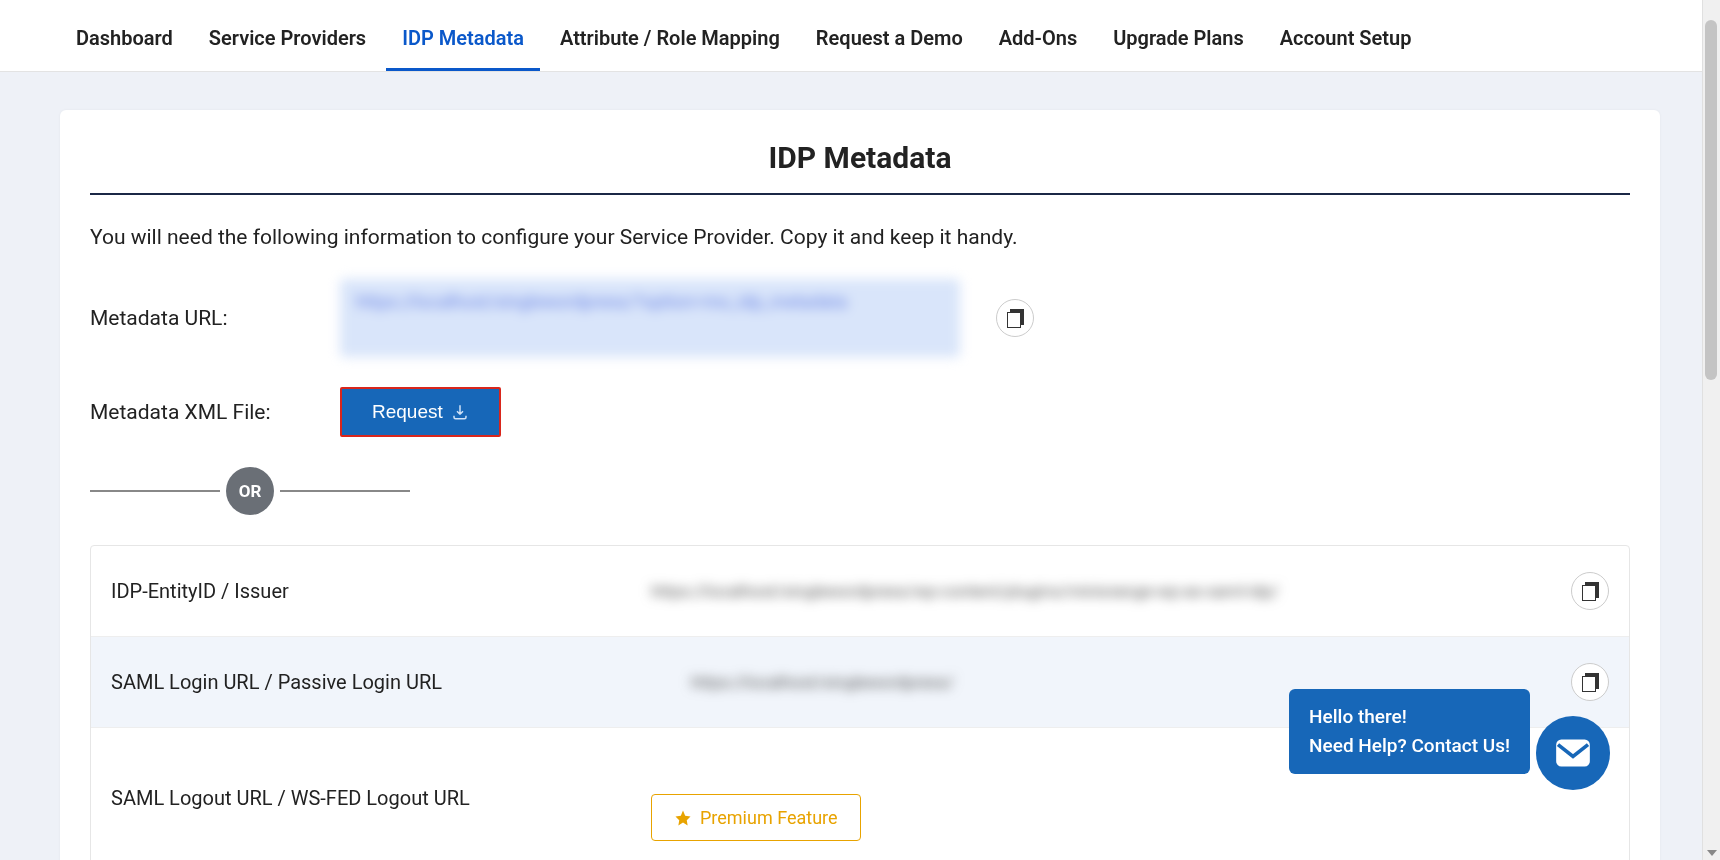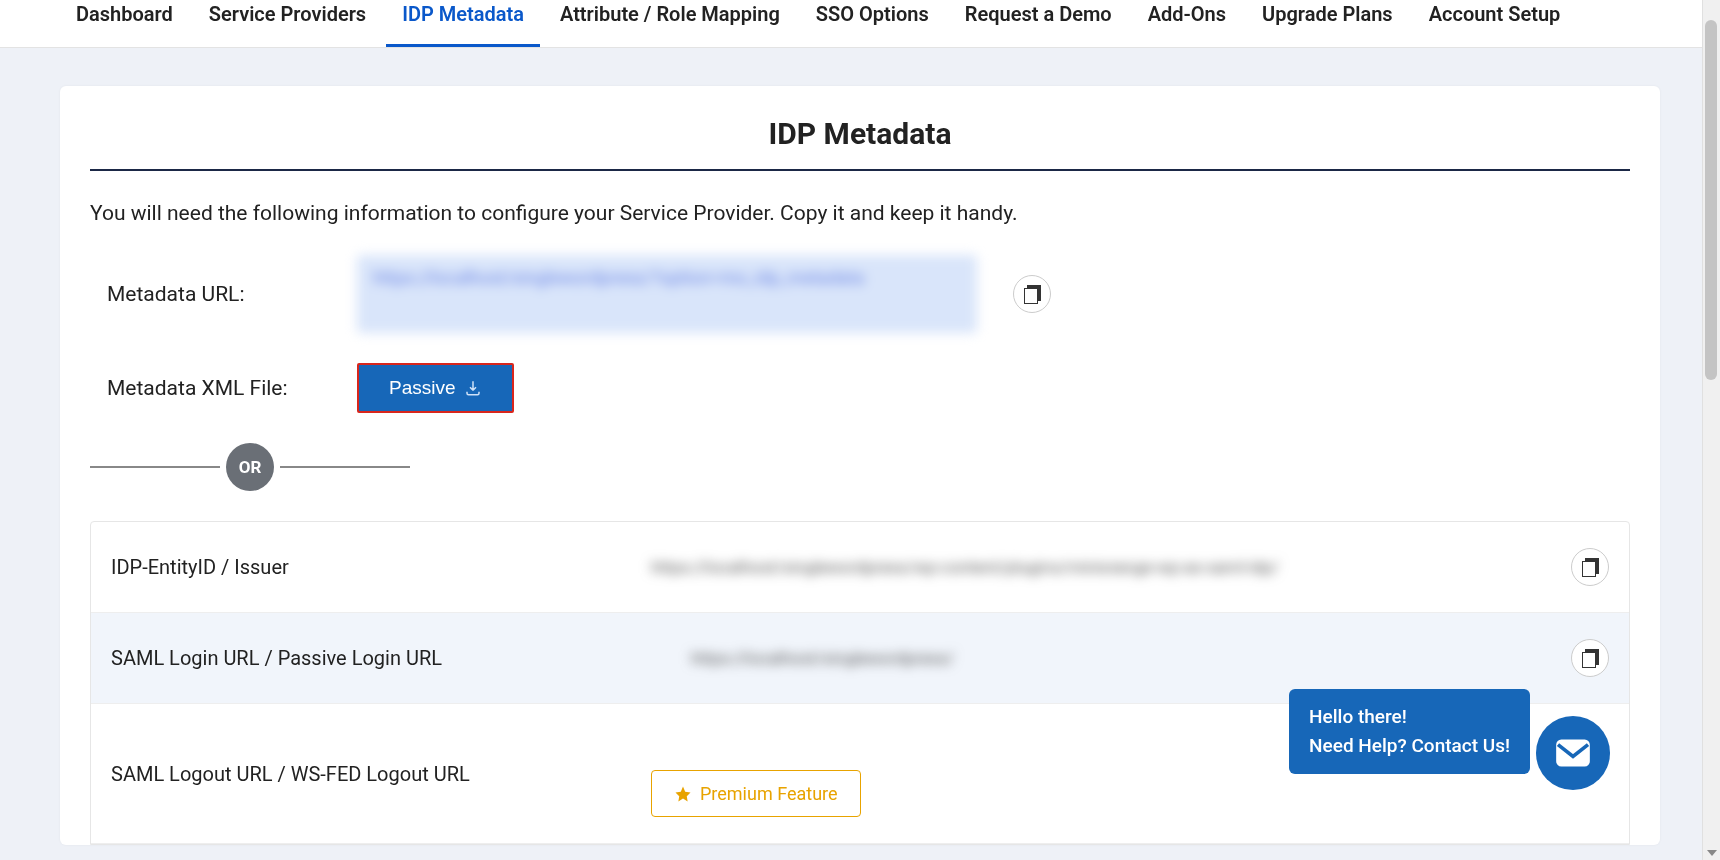--- a/index.html
+++ b/index.html
@@ -9,21 +9,21 @@
     width: 1720px;
     height: 860px;
     overflow: hidden;
     position: relative;
   }
   .tabs-bar {
     background: #fff;
     border-bottom: 1px solid #e3e3e3;
     display: flex;
     padding: 0 60px;
-    height: 48px;
+    height: 72px;
     align-items: flex-end;
   }
   .tab {
     padding: 18px 16px 18px 16px;
     font-size: 20px;
     font-weight: 600;
     color: #222;
     cursor: pointer;
     border-bottom: 3px solid transparent;
     margin-right: 4px;
@@ -53,21 +53,20 @@
   }
   .desc {
     font-size: 21px;
     color: #222;
     margin-bottom: 30px;
   }
   .row {
     display: flex;
     align-items: center;
     margin-bottom: 30px;
-    margin-left: 17px;
   }
   .row-label {
     width: 250px;
     font-size: 21px;
     color: #222;
   }
   .url-box {
     width: 620px;
     height: 78px;
     background: #d9e5fa;
@@ -255,21 +254,20 @@
   }
 </style>
 </head>
 <body>
 
 <div class="tabs-bar">
   <div class="tab">Dashboard</div>
   <div class="tab">Service Providers</div>
   <div class="tab active">IDP Metadata</div>
   <div class="tab">Attribute / Role Mapping</div>
-  <div class="tab">SSO Options</div>
   <div class="tab">Request a Demo</div>
   <div class="tab">Add-Ons</div>
   <div class="tab">Upgrade Plans</div>
   <div class="tab">Account Setup</div>
 </div>
 
 <div class="card">
   <h2 class="card-title">IDP Metadata</h2>
   <hr class="card-hr">
   <p class="desc">You will need the following information to configure your Service Provider. Copy it and keep it handy.</p>
@@ -278,21 +276,21 @@
     <div class="row-label">Metadata URL:</div>
     <div class="url-box">https://localhost/singlewordpress/?option=mo_idp_metadata</div>
     <button class="copy-btn">
       <span class="copy-icon"></span>
     </button>
   </div>
 
   <div class="row">
     <div class="row-label">Metadata XML File:</div>
     <button class="dl-btn">
-      <span>Passive</span>
+      <span>Request</span>
       <svg width="18" height="18" viewBox="0 0 24 24" fill="none" stroke="#cfe2f8" stroke-width="2">
           <path d="M12 3v12m0 0l-4-4m4 4l4-4M4 17v2a2 2 0 002 2h12a2 2 0 002-2v-2"></path>
         </svg>
     </button>
   </div>
 
   <div class="or-wrap">
     <div class="or-line"></div>
     <div class="or-circle">OR</div>
     <div class="or-line"></div>

